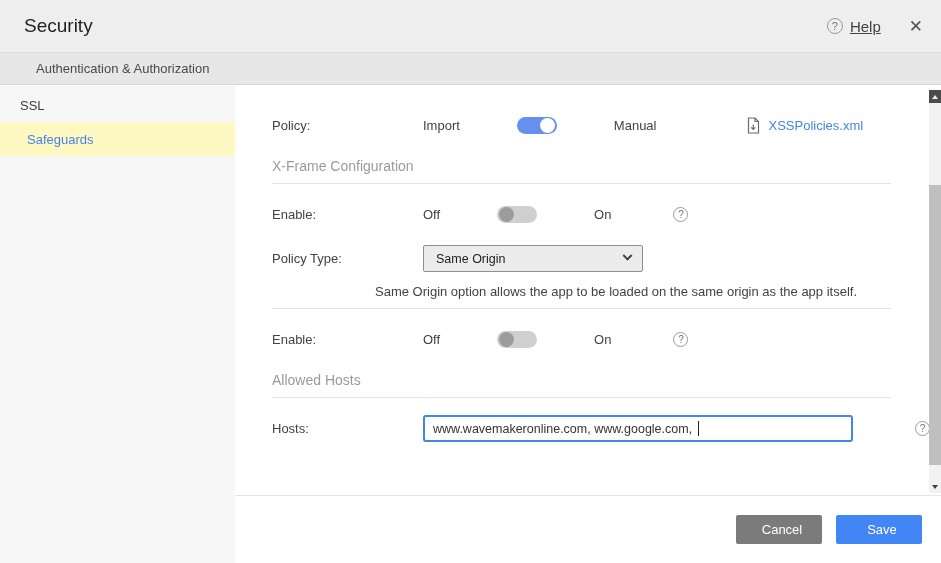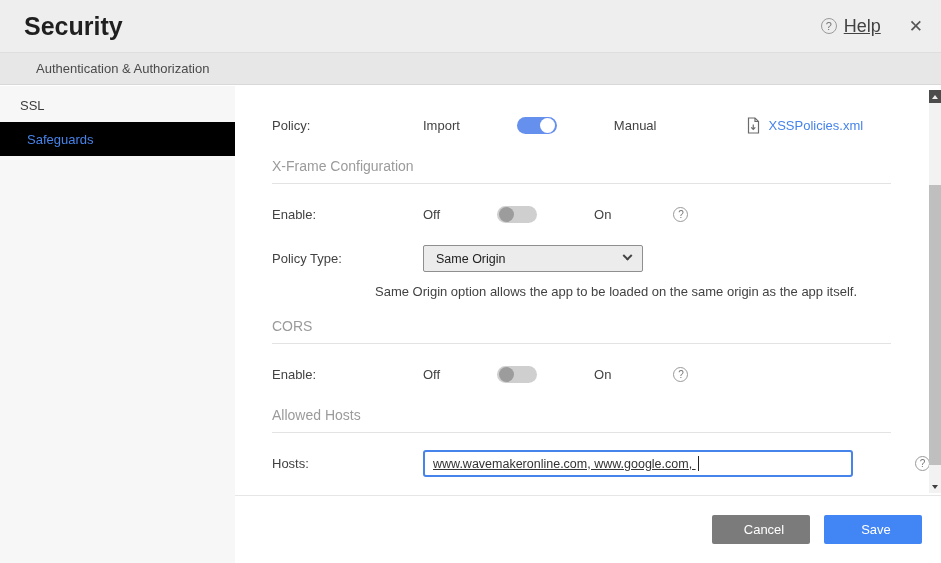--- a/index.html
+++ b/index.html
@@ -13,24 +13,24 @@
   }
   .app { position: absolute; inset: 0; }
 
   
   header {
     position: absolute; top: 0; left: 0; right: 0; height: 52px;
     background: #eeeeee;
     display: flex; align-items: center;
     padding: 0 18px 0 24px;
   }
-  .title { font-size: 25px; font-weight: 700; color: #1f1f1f; }
+  .title { font-size: 19px; font-weight: 400; color: #1f1f1f; }
   .header-right { margin-left: auto; display: flex; align-items: center; }
   .help-group { display: flex; align-items: center; gap: 7px; cursor: pointer; }
-  .help-text { font-size: 18px; color: #424242; text-decoration: underline; }
+  .help-text { font-size: 15px; color: #424242; text-decoration: underline; }
   .close { margin-left: 28px; color: #555; font-size: 17px; cursor: pointer; line-height: 1; }
 
   .qicon {
     width: 15px; height: 15px; flex: none;
     border: 1px solid #9a9a9a; border-radius: 50%;
     color: #757575; font-size: 10px;
     display: inline-flex; align-items: center; justify-content: center;
   }
   .qicon.big { width: 16px; height: 16px; font-size: 11px; }
 
@@ -52,21 +52,21 @@
   
   .sidebar {
     position: absolute; top: 86px; left: 0; width: 235px; bottom: 0;
     background: #f7f7f7;
     padding-top: 2px;
   }
   .side-item {
     height: 34px; display: flex; align-items: center;
     padding-left: 20px; font-size: 13px; color: #3d3d3d; cursor: pointer;
   }
-  .side-item.active { background: #000000; color: #4683ea; padding-left: 27px; }
+  .side-item.active { background: #fef9c3; color: #4683ea; padding-left: 27px; }
 
   
   .content {
     position: absolute; left: 235px; top: 86px; right: 0; bottom: 68px;
     background: #ffffff; overflow: hidden;
   }
   .form { margin: 0 50px 0 37px; padding-top: 26px; }
 
   .row { display: flex; align-items: center; margin-top: 17px; min-height: 27px; gap: 48px; }
   .label { width: 103px; flex: none; font-size: 13px; color: #424242; }
@@ -103,21 +103,21 @@
     margin-left: auto; width: 7px; height: 7px;
     border-right: 2px solid #444; border-bottom: 2px solid #444;
     transform: rotate(45deg) translate(-2px, -2px);
   }
 
   .desc { margin: 12px 0 0 103px; font-size: 13px; color: #424242; }
 
   .text-input {
     width: 430px; height: 27px; flex: none;
     border: 2px solid #4683ea; border-radius: 3px; background: #fff;
-    display: flex; align-items: center; padding: 0 8px; cursor: text; text-decoration: underline;
+    display: flex; align-items: center; padding: 0 8px; cursor: text;
   }
   .input-text { font-size: 12.5px; color: #333; white-space: pre; }
   .caret { width: 1px; height: 15px; background: #222; margin-left: 2px; flex: none; }
 
   
   .scrollbar { position: absolute; right: 0; top: 4px; bottom: 2px; width: 12px; background: #f2f2f2; }
   .sb-up {
     position: absolute; top: 0; left: 0; right: 0; height: 13px; background: #4c4c4c;
     display: flex; align-items: center; justify-content: center; cursor: pointer;
   }
@@ -130,21 +130,21 @@
   .arr-down { width: 0; height: 0; border-left: 3px solid transparent; border-right: 3px solid transparent; border-top: 4px solid #3f3f3f; }
 
   
   footer {
     position: absolute; left: 235px; right: 0; bottom: 0; height: 68px;
     background: #ffffff; border-top: 1px solid #e6e6e6;
     display: flex; align-items: center; justify-content: flex-end;
     gap: 14px; padding-right: 19px;
   }
   .btn {
-    width: 98px; height: 29px; border: none; border-radius: 2px;
+    width: 86px; height: 29px; border: none; border-radius: 2px;
     color: #ffffff; font-size: 13px; font-family: inherit; cursor: pointer; padding-left: 6px;
   }
   .btn.cancel { background: #7b7b7b; }
   .btn.save { background: #4285f4; }
 </style>
 </head>
 <body>
 
 <div class="app">
 
@@ -207,21 +207,20 @@
       <div class="row">
         <span class="label">Policy Type:</span>
         <div class="select">
           <span>Same Origin</span>
           <span class="chev"></span>
         </div>
       </div>
 
       <div class="desc">Same Origin option allows the app to be loaded on the same origin as the app itself.</div>
 
-      <div class="section-heading">CORS</div>
       <div class="hr"></div>
 
       <div class="row">
         <span class="label">Enable:</span>
         <span class="opt">Off</span>
         <span class="toggle">
             <span class="knob"></span>
           </span>
         <span class="opt">On</span>
         <span class="qicon help-after">?</span>

